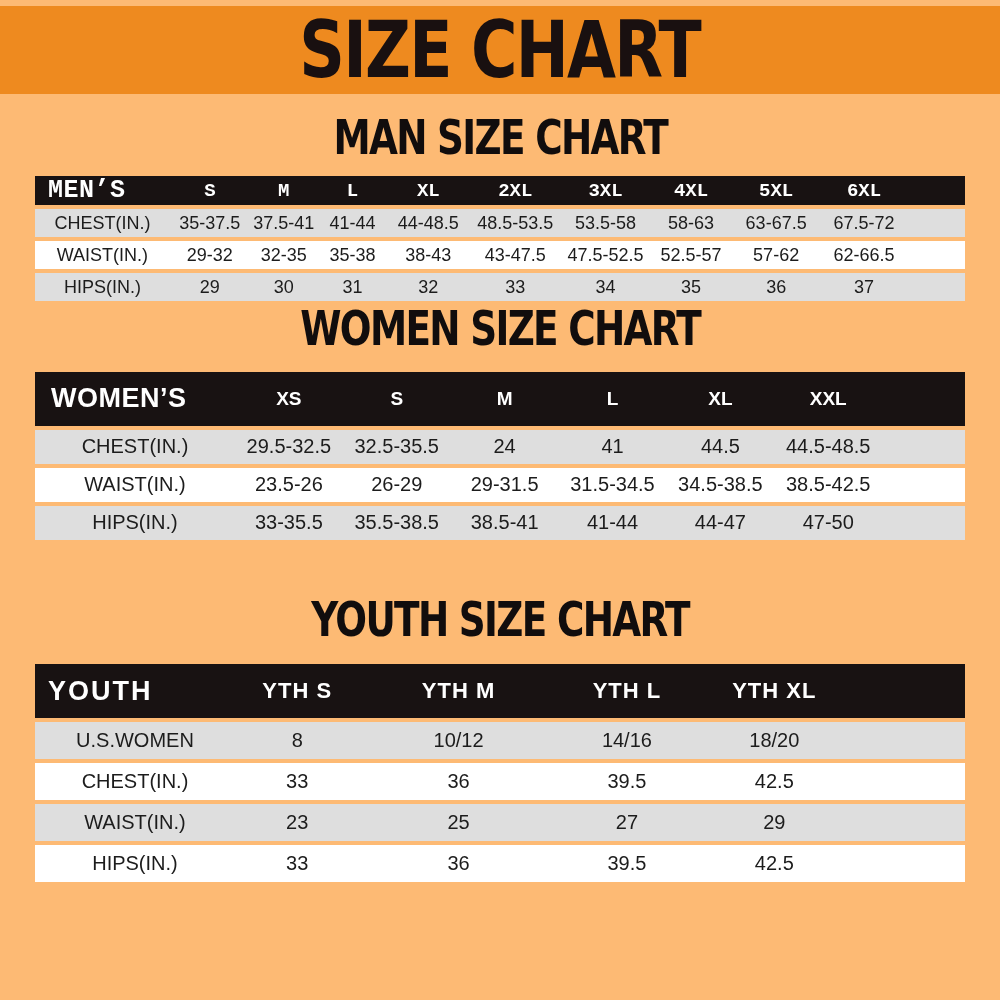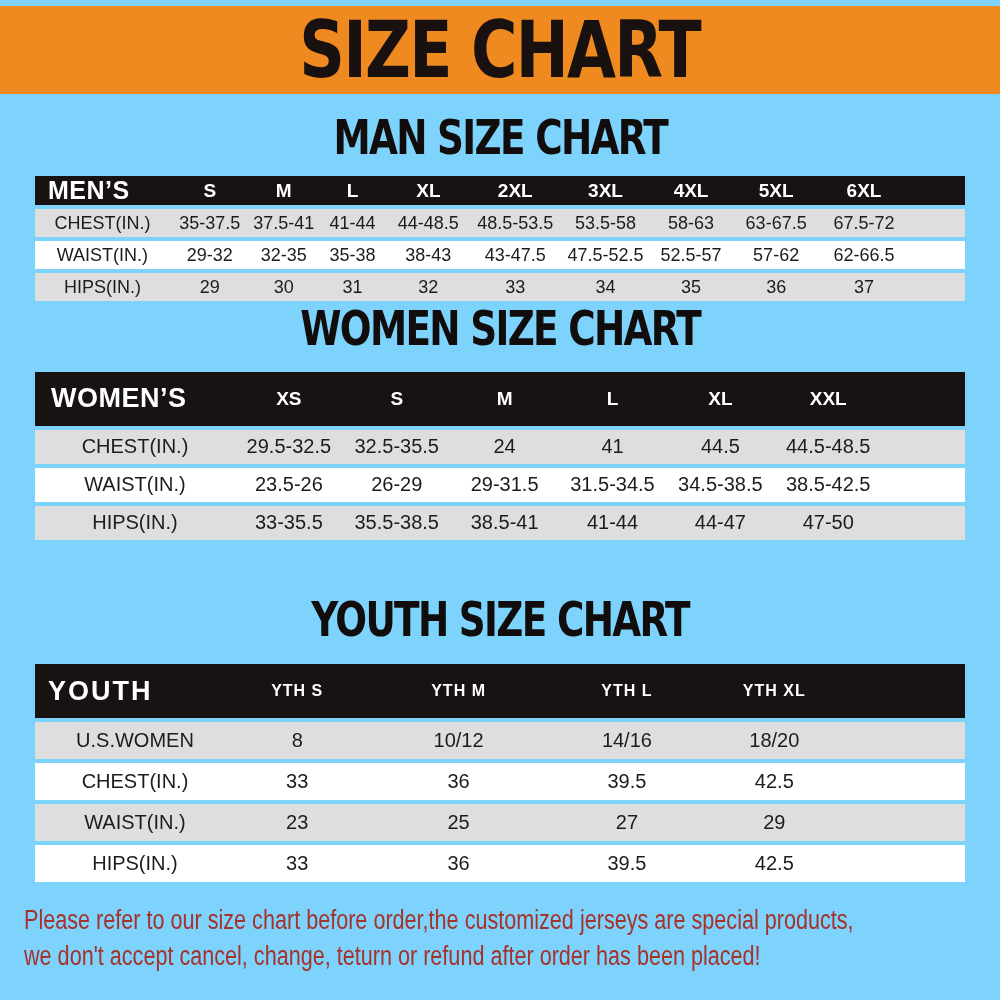--- a/index.html
+++ b/index.html
@@ -6,21 +6,21 @@
   html, body { background: #ffffff; }
   body {
     width: 1000px; height: 1000px;
     font-family: "Liberation Sans", sans-serif;
     color: #1c1c1c;
   }
   .page {
     position: relative;
     width: 1000px; height: 1000px;
     overflow: hidden;
-    background: #7dd3fc;
+    background: #fdba74;
   }
 
   
   .banner {
     margin-top: 6px;
     height: 88px;
     background: var(--accent, #ee8a1f);
     display: flex; align-items: center; justify-content: center;
   }
   .banner-text {
@@ -70,29 +70,29 @@
   }
   .size-table th:first-child { text-align: left; padding-left: 13px; }
   .size-table td {
     text-align: center;
     vertical-align: middle;
     color: #1c1c1c;
     background: #ffffff;
   }
   .size-table tbody tr:nth-child(odd) td { background: var(--row-alt, #dedede); }
 
-  .men   th { height: 22px; font-size: 19px; }
+  .men   th { height: 22px; font-size: 19px; font-family: Liberation Mono, monospace; }
   .men   th:first-child { font-size: 25px; letter-spacing: 0.5px; }
   .men   td { height: 28px; font-size: 18px; }
 
   .women th { height: 54px; font-size: 19px; }
   .women th:first-child { font-size: 27px; letter-spacing: 0.5px; padding-left: 16px; }
   .women td { height: 34px; font-size: 20px; }
 
-  .youth th { height: 54px; font-size: 16px; letter-spacing: 1px; }
+  .youth th { height: 54px; font-size: 22px; letter-spacing: 1px; }
   .youth th:first-child { font-size: 27px; letter-spacing: 2px; }
   .youth td { height: 37px; font-size: 20px; }
 
   
   .footer {
     margin: 16px 0 0 24px;
     font-size: 27px;
     line-height: 36px;
     color: var(--footer-red, #a5322b);
   }
@@ -298,18 +298,14 @@
             <td>33</td>
             <td>36</td>
             <td>39.5</td>
             <td>42.5</td>
             <td></td>
           </tr>
         </tbody>
       </table>
   </div>
 
-  <div class="footer">
-    <div><span class="fcond">Please refer to our size chart before order,the customized jerseys are special products,</span></div>
-    <div><span class="fcond">we don't accept cancel, change, teturn or refund after order has been placed!</span></div>
-  </div>
 
 </div>
 
 </body></html>

